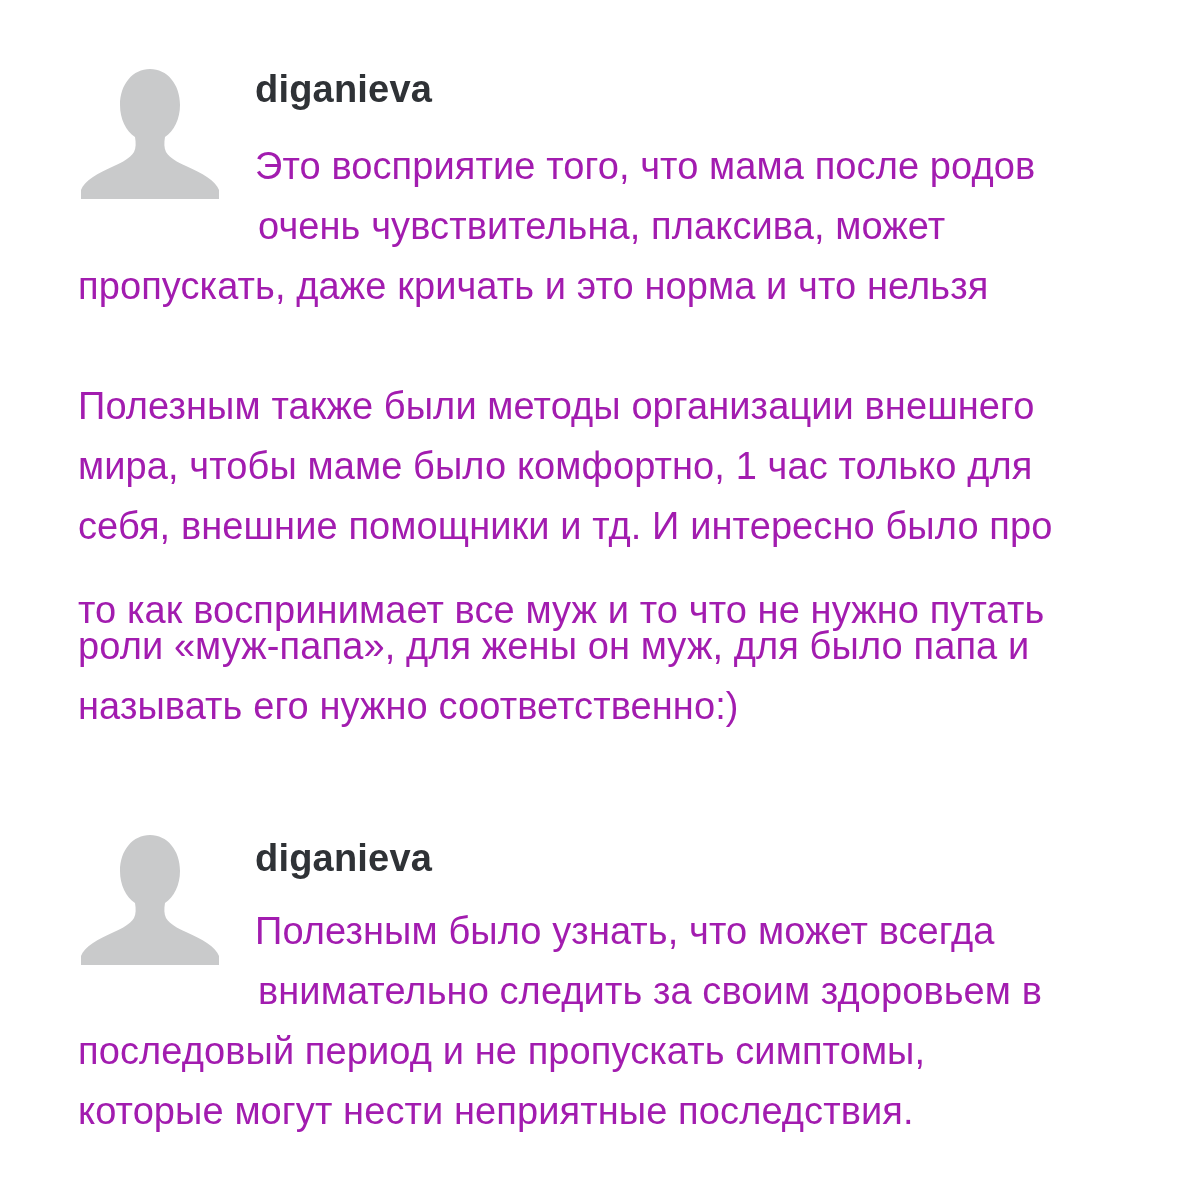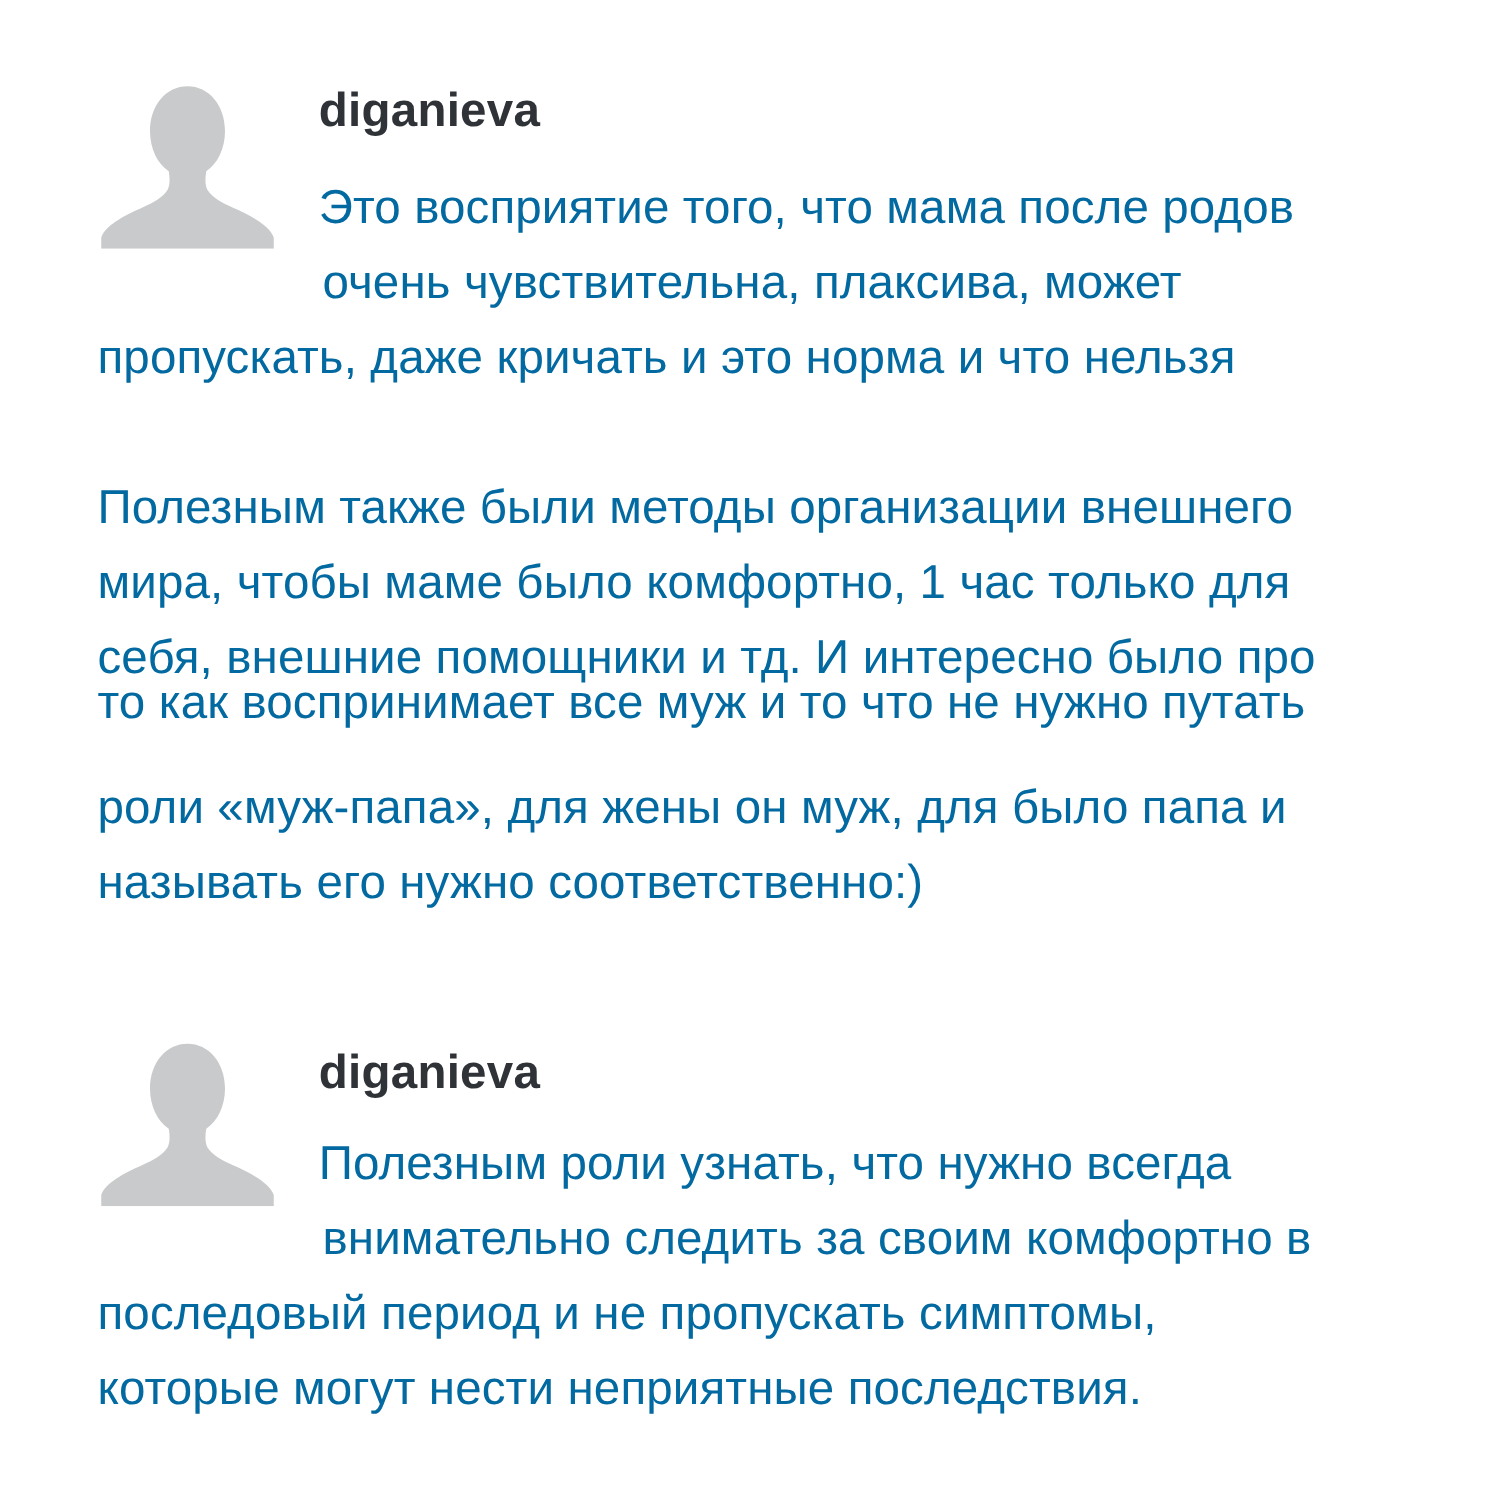--- a/index.html
+++ b/index.html
@@ -34,21 +34,21 @@
     line-height: 44px;
     color: #2f3236;
     white-space: nowrap;
     letter-spacing: 0.2px;
   }
   .line {
     position: absolute;
     font-size: 38px;
     font-weight: 400;
     line-height: 60px;
-    color: #0369a1;
+    color: #a21caf;
     white-space: nowrap;
     letter-spacing: 0.1px;
   }
 </style>
 </head>
 <body>
 
 <div class="page">
 
   <div class="avatar" style="top:67px;">
@@ -59,31 +59,31 @@
     </span>
   </div>
   <div class="username" style="top:67px;">diganieva</div>
 
   <div class="line" style="top:136px;left:255px;">Это восприятие того, что мама после родов</div>
   <div class="line" style="top:196px;left:258px;">очень чувствительна, плаксива, может</div>
   <div class="line" style="top:256px;left:78px;">пропускать, даже кричать и это норма и что нельзя</div>
   <div class="line" style="top:376px;left:78px;">Полезным также были методы организации внешнего</div>
   <div class="line" style="top:436px;left:78px;">мира, чтобы маме было комфортно, 1 час только для</div>
   <div class="line" style="top:496px;left:78px;">себя, внешние помощники и тд. И интересно было про</div>
-  <div class="line" style="top:532px;left:78px;">то как воспринимает все муж и то что не нужно путать</div>
+  <div class="line" style="top:580px;left:78px;">то как воспринимает все муж и то что не нужно путать</div>
   <div class="line" style="top:616px;left:78px;">роли «муж-папа», для жены он муж, для было папа и</div>
   <div class="line" style="top:676px;left:78px;">называть его нужно соответственно:)</div>
 
   <div class="avatar" style="top:833px;">
     <span>
       <svg viewBox="0 0 140 132" xmlns="http://www.w3.org/2000/svg">
         <path fill="#c9cacb" d="M70 2 C87 2 100 17 100 38 C100 52 94 64 85 70 C84 76 84 81 86 85 C90 91 97 95 106 99 C122 106 136 114 139 123 L139 132 L1 132 L1 123 C4 114 18 106 34 99 C43 95 50 91 54 85 C56 81 56 76 55 70 C46 64 40 52 40 38 C40 17 53 2 70 2 Z"></path>
       </svg>
     </span>
   </div>
   <div class="username" style="top:836px;">diganieva</div>
 
-  <div class="line" style="top:901px;left:255px;">Полезным роли узнать, что нужно всегда</div>
-  <div class="line" style="top:961px;left:258px;">внимательно следить за своим комфортно в</div>
+  <div class="line" style="top:901px;left:255px;">Полезным было узнать, что может всегда</div>
+  <div class="line" style="top:961px;left:258px;">внимательно следить за своим здоровьем в</div>
   <div class="line" style="top:1021px;left:78px;">последовый период и не пропускать симптомы,</div>
   <div class="line" style="top:1081px;left:78px;">которые могут нести неприятные последствия.</div>
 
 </div>
 
 </body></html>

